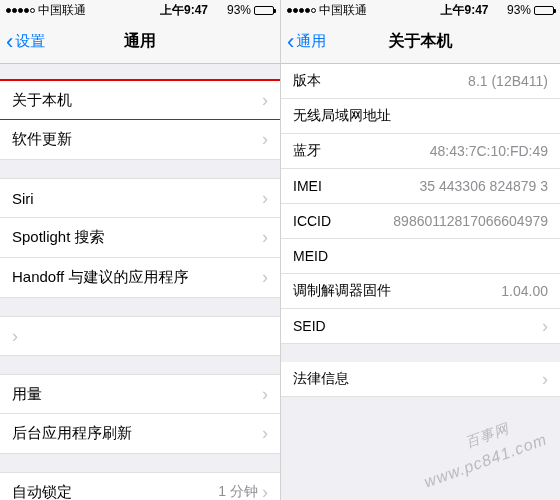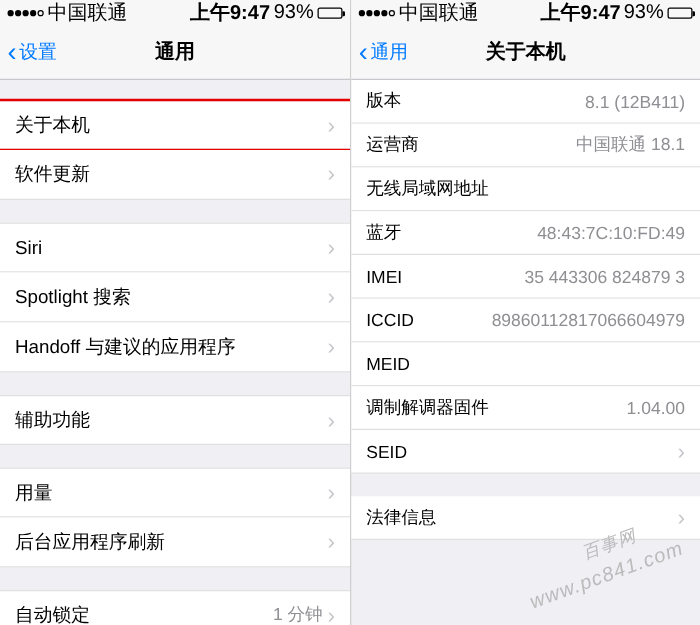--- a/index.html
+++ b/index.html
@@ -1,19 +1,19 @@
 <!DOCTYPE html>
 <html><head>
 <meta charset="utf-8">
 <style>
 * { margin: 0; padding: 0; box-sizing: border-box; font-family: -apple-system, "Helvetica Neue", Arial, sans-serif; }
 body { background: #fff; width: 560px; height: 500px; display: flex; overflow: hidden; }
 .pane { width: 280px; height: 500px; background: #efeff4; display: flex; flex-direction: column; position: relative; }
 .pane + .pane { border-left: 1px solid #d0d0d0; }
-.statusbar { height: 20px; background: #f7f7f8; display: flex; align-items: center; padding: 0 6px; font-size: 16px; color: #000; justify-content: space-between; }
+.statusbar { height: 20px; background: #f7f7f8; display: flex; align-items: center; padding: 0 6px; font-size: 12px; color: #000; justify-content: space-between; }
 .sb-left, .sb-right, .sb-center { display: flex; align-items: center; gap: 3px; }
 .sb-center { position: absolute; left: 50%; transform: translateX(-50%); font-weight: 600; margin-left: 44px; }
 .signal { display: flex; gap: 1px; }
 .dot { width: 5px; height: 5px; border-radius: 50%; border: 0.5px solid #000; }
 .dot.fill { background: #000; }
 .batt { width: 20px; height: 9px; border: 1px solid #000; border-radius: 2px; position: relative; }
 .batt::after { content: ""; position: absolute; right: -3px; top: 2px; width: 2px; height: 4px; background: #000; border-radius: 0 1px 1px 0; }
 .batt-fill { background: #000; height: 100%; width: 93%; }
 .navbar { height: 44px; background: #f7f7f8; border-bottom: 1px solid #c8c7cc; display: flex; align-items: center; justify-content: center; position: relative; }
 .nav-title { font-size: 16px; font-weight: 600; }
@@ -85,21 +85,20 @@
         <span class="cell-label">Spotlight 搜索</span>
         <span class="disc">›</span>
       </div>
       <div class="cell">
         <span class="cell-label">Handoff 与建议的应用程序</span>
         <span class="disc">›</span>
       </div>
     </div>
     <div class="group">
       <div class="cell">
-        <span class="cell-label">辅助功能</span>
         <span class="disc">›</span>
       </div>
     </div>
     <div class="group">
       <div class="cell">
         <span class="cell-label">用量</span>
         <span class="disc">›</span>
       </div>
       <div class="cell">
         <span class="cell-label">后台应用程序刷新</span>
@@ -144,24 +143,20 @@
     </div>
     <div class="nav-title">关于本机</div>
   </div>
   <div class="content">
     <div class="group">
       <div class="cell">
         <span class="cell-label">版本</span>
         <span class="cell-value">8.1 (12B411)</span>
       </div>
       <div class="cell">
-        <span class="cell-label">运营商</span>
-        <span class="cell-value">中国联通 18.1</span>
-      </div>
-      <div class="cell">
         <span class="cell-label">无线局域网地址</span>
       </div>
       <div class="cell">
         <span class="cell-label">蓝牙</span>
         <span class="cell-value">48:43:7C:10:FD:49</span>
       </div>
       <div class="cell">
         <span class="cell-label">IMEI</span>
         <span class="cell-value">35 443306 824879 3</span>
       </div>

